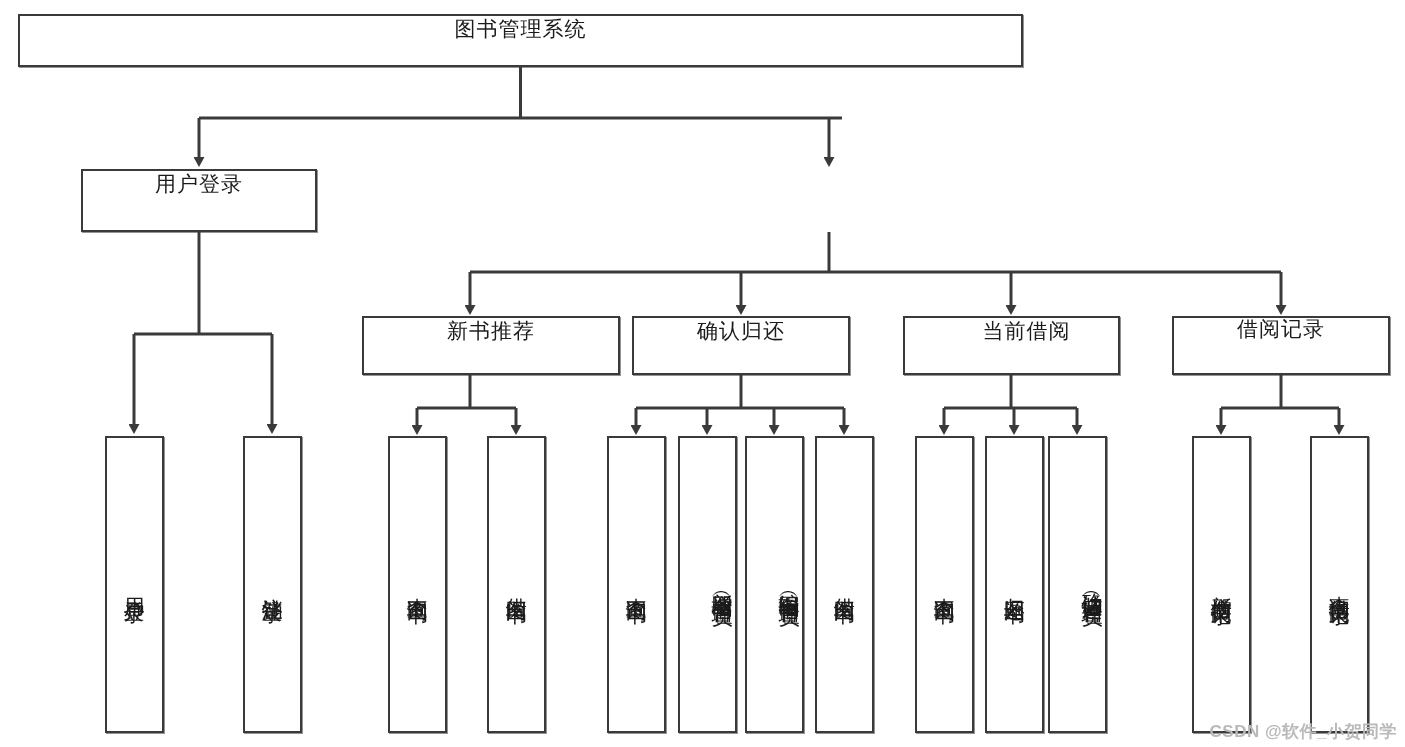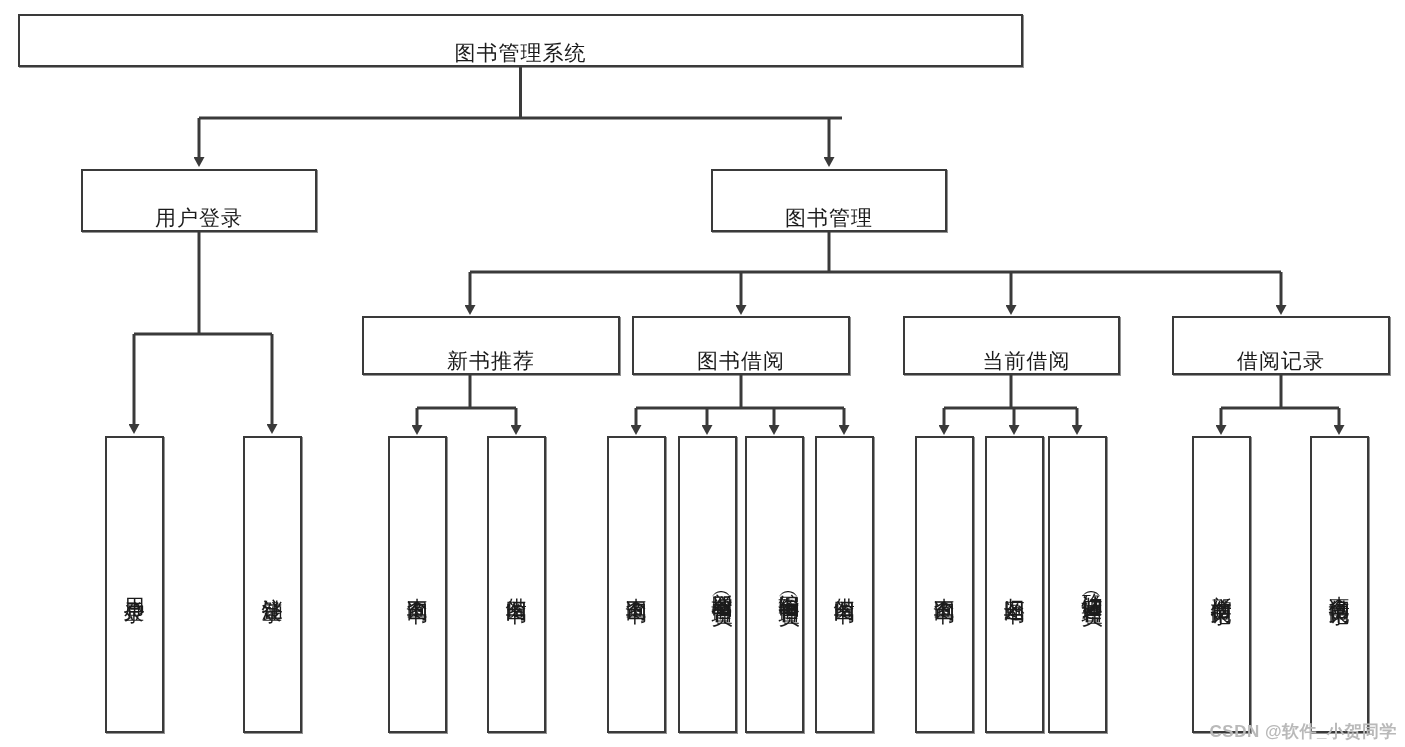--- a/index.html
+++ b/index.html
@@ -24,21 +24,21 @@
     width: 1405px;
     height: 747px;
     pointer-events: none;
   }
   .node {
     position: absolute;
     box-sizing: border-box;
     border: 2px solid #3a3a3a;
     background: #ffffff;
     display: flex;
-    align-items: flex-end;
+    align-items: flex-start;
     justify-content: center;
     color: #1b1b1b;
     box-shadow: 1px 1px 0 rgba(60,60,60,0.55);
   }
   .node.horiz {
     font-size: 21px;
     letter-spacing: 1px;
     line-height: 1.2;
   }
   .node.vert {
@@ -125,34 +125,31 @@
     </g>
   </svg>
 
   <div class="node horiz" style="left:18px; top:14px; width:1005px; height:53px;">
     <span>图书管理系统</span>
   </div>
 
   <div class="node horiz" style="left:81px; top:169px; width:236px; height:63px;">
     <span>用户登录</span>
   </div>
-  <div class="node horiz" style="left:711px; top:169px; width:236px; height:63px;">
-    <span>图书管理</span>
-  </div>
 
   <div class="node horiz" style="left:362px; top:316px; width:258px; height:59px;">
     <span>新书推荐</span>
   </div>
   <div class="node horiz" style="left:632px; top:316px; width:218px; height:59px;">
-    <span>图书借阅</span>
+    <span>确认归还</span>
   </div>
   <div class="node horiz" style="left:903px; top:316px; width:217px; height:59px;padding-left:30px;">
     <span>当前借阅</span>
   </div>
-  <div class="node horiz" style="left:1172px; top:316px; width:218px; height:59px;">
+  <div class="node horiz" style="left:1172px; top:316px; width:218px; height:59px;font-family:Liberation Mono, monospace;">
     <span>借阅记录</span>
   </div>
 
   <div class="node vert" style="left:105px; top:436px; width:59px; height:297px; align-items:center;">
     <span class="vtext">用户登录</span>
   </div>
   <div class="node vert" style="left:243px; top:436px; width:59px; height:297px; align-items:center;">
     <span class="vtext">注销登录</span>
   </div>
   <div class="node vert" style="left:388px; top:436px; width:59px; height:297px; align-items:center;">

